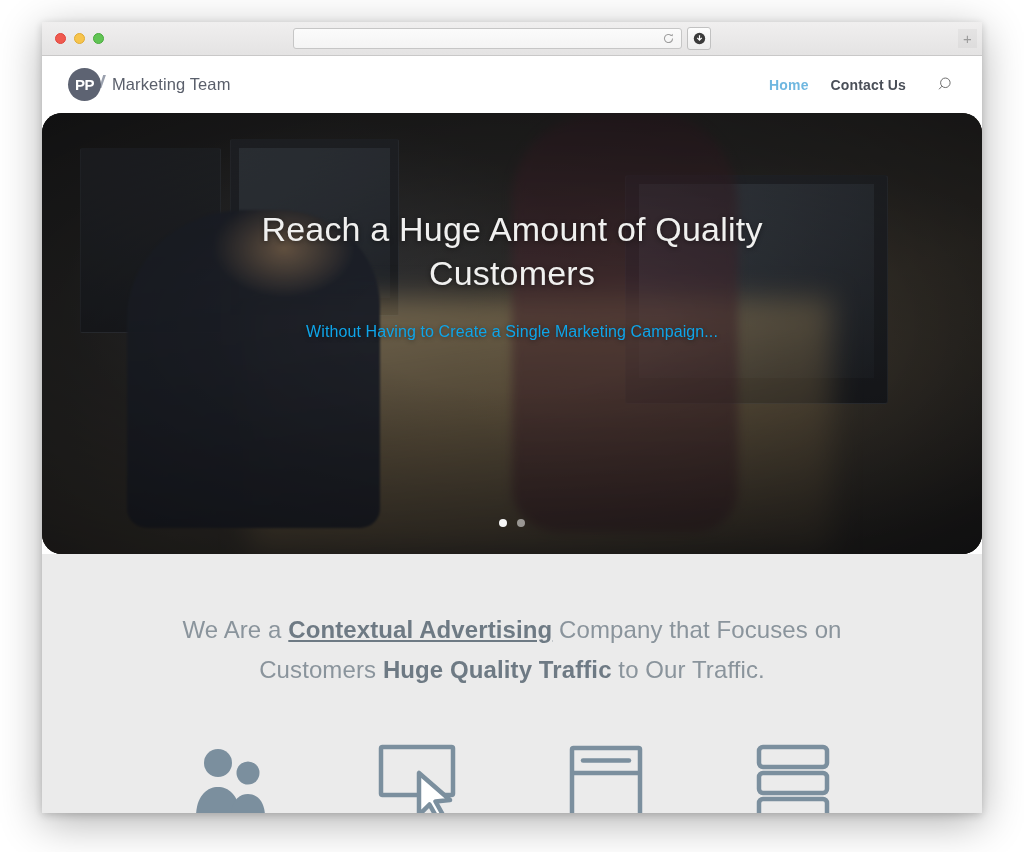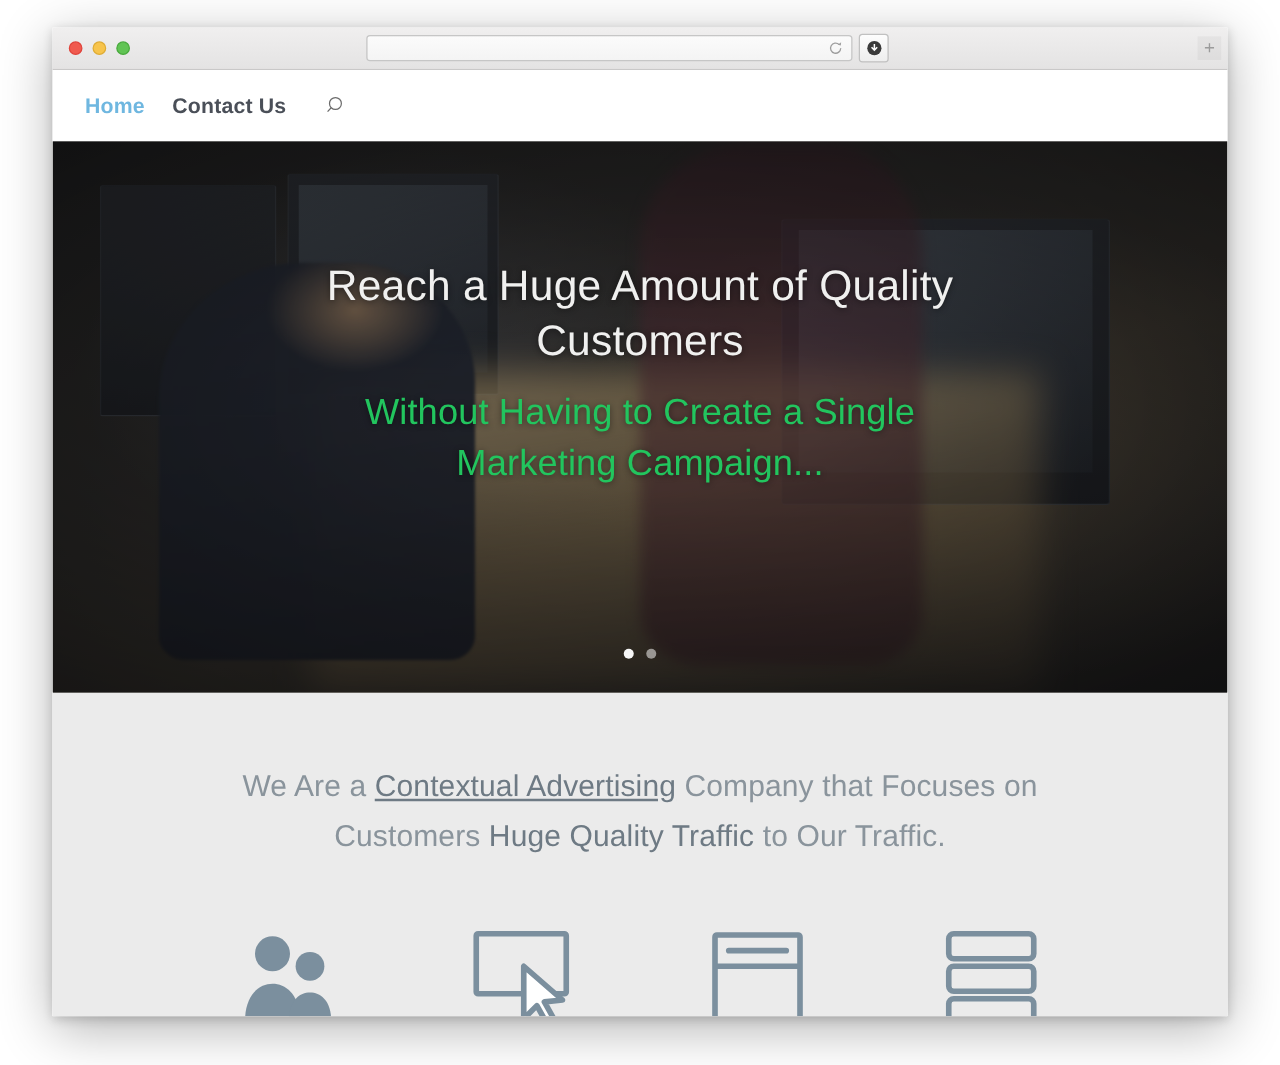--- a/index.html
+++ b/index.html
@@ -149,40 +149,41 @@
     color: #5a5f6b;
     letter-spacing: .1px;
   }
 
   .main-nav {
     display: flex;
     align-items: center;
     gap: 22px;
   }
   .nav-link {
-    font-size: 17px;
+    font-size: 14px;
     font-weight: bold;
     color: #4a4f58;
     letter-spacing: .15px;
     text-decoration: none;
   }
   .nav-link.active { color: #6fb7e0; }
   .search-icon-wrap {
     margin-left: 8px;
     display: flex;
     align-items: center;
   }
   .search-icon-wrap svg { width: 17px; height: 17px; }
 
   
   .hero {
     position: relative;
     height: 441px;
     overflow: hidden;
     background: #2b2a26;
+    border-radius: 20px;
   }
   .hero-photo {
     position: absolute;
     inset: 0;
   }
   
   .hero-photo .layer {
     position: absolute;
     inset: 0;
   }
@@ -250,24 +251,24 @@
   .hero-title {
     font-size: 34px;
     font-weight: normal;
     color: #f0f0ef;
     line-height: 1.30;
     max-width: 600px;
     letter-spacing: .2px;
     text-shadow: 0 1px 5px rgba(0,0,0,.45);
   }
   .hero-sub {
-    margin-top: 15px;
-    font-size: 29px;
+    margin-top: 26px;
+    font-size: 16px;
     font-weight: normal;
-    color: #22c55e;
+    color: #0ea5e9;
     line-height: 1.40;
     max-width: 560px;
     letter-spacing: .1px;
     text-shadow: 0 1px 5px rgba(0,0,0,.45);
   }
   .hero-btn {
     margin-top: 22px;
     padding: 10px 22px;
     border: 1px solid rgba(255,255,255,.92);
     background: transparent;
@@ -304,21 +305,21 @@
   .intro-text {
     text-align: center;
     font-size: 24px;
     line-height: 1.68;
     color: #8a949c;
     font-weight: normal;
     max-width: 730px;
     margin: 0 auto;
     letter-spacing: .1px;
   }
-  .intro-text b { color: #6e7a84; font-weight: normal; }
+  .intro-text b { color: #6e7a84; font-weight: bold; }
   .intro-text b.underline { text-decoration: underline; }
 
   .icon-row {
     display: flex;
     justify-content: space-around;
     align-items: flex-end;
     margin-top: 46px;
     padding: 0 95px;
   }
   .icon-cell {
@@ -356,20 +357,27 @@
         <path d="M8 4 L8 9.5 M5.2 7.2 L8 10 L10.8 7.2" stroke="#fff" stroke-width="1.5" fill="none"></path>
       </svg>
     </div>
 
     <div class="newtab-btn">+</div>
   </div>
 
   <div class="viewport">
 
     <div class="site-header">
+      <div class="logo">
+        <div style="position:relative;display:flex;align-items:center;">
+          <div class="logo-badge">PP</div>
+          <span class="logo-v">V</span>
+        </div>
+        <div class="logo-text">Marketing Team</div>
+      </div>
 
       <div class="main-nav">
         <a class="nav-link active" href="#">Home</a>
         <a class="nav-link" href="#">Contact Us</a>
         <div class="search-icon-wrap">
           <svg viewBox="0 0 20 20">
             <circle cx="11" cy="8" r="5.6" fill="none" stroke="#6b6b6b" stroke-width="1.15"></circle>
             <line x1="7" y1="12" x2="3.6" y2="15.6" stroke="#6b6b6b" stroke-width="1.15"></line>
           </svg>
         </div>

